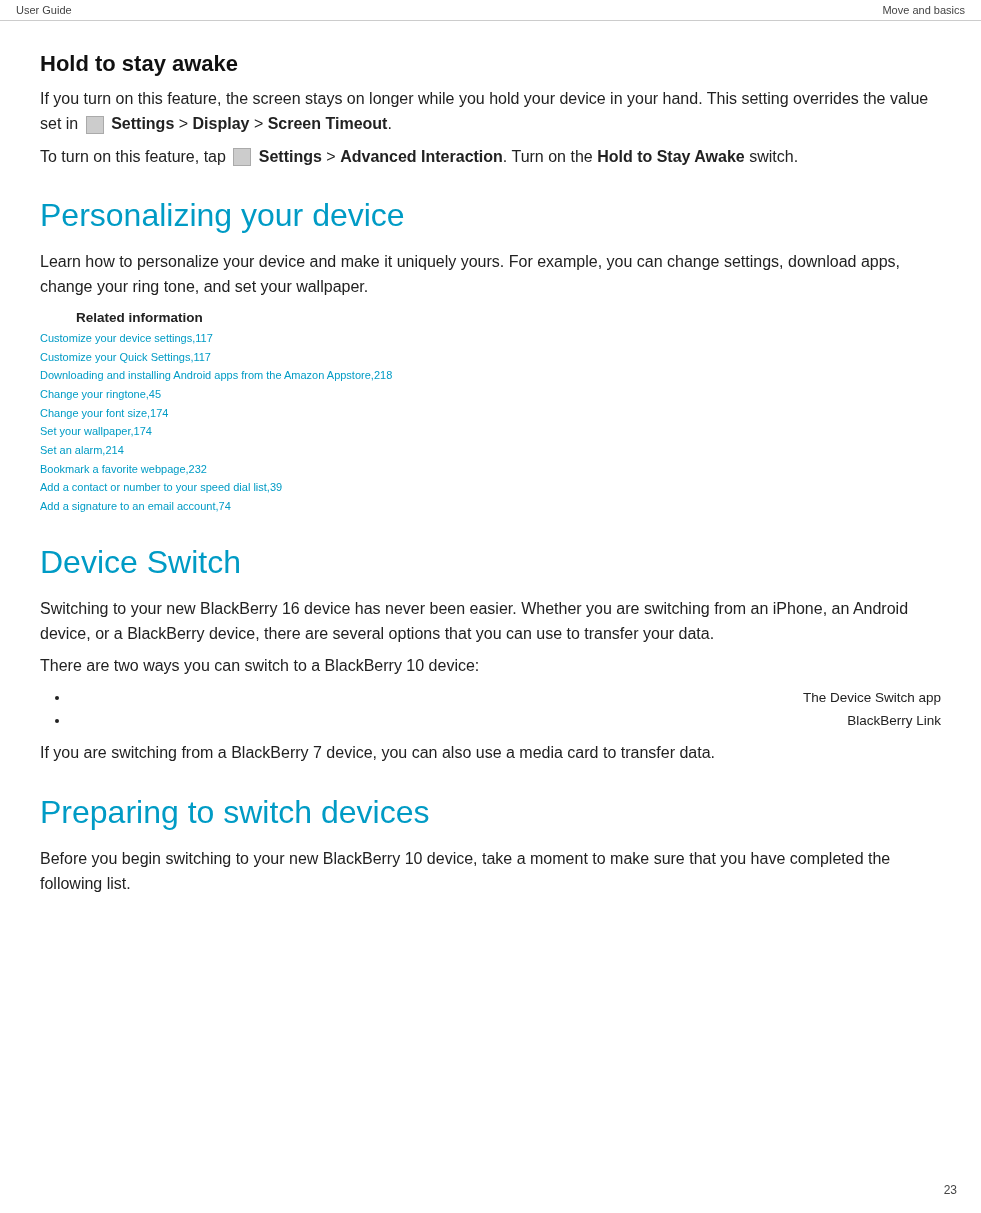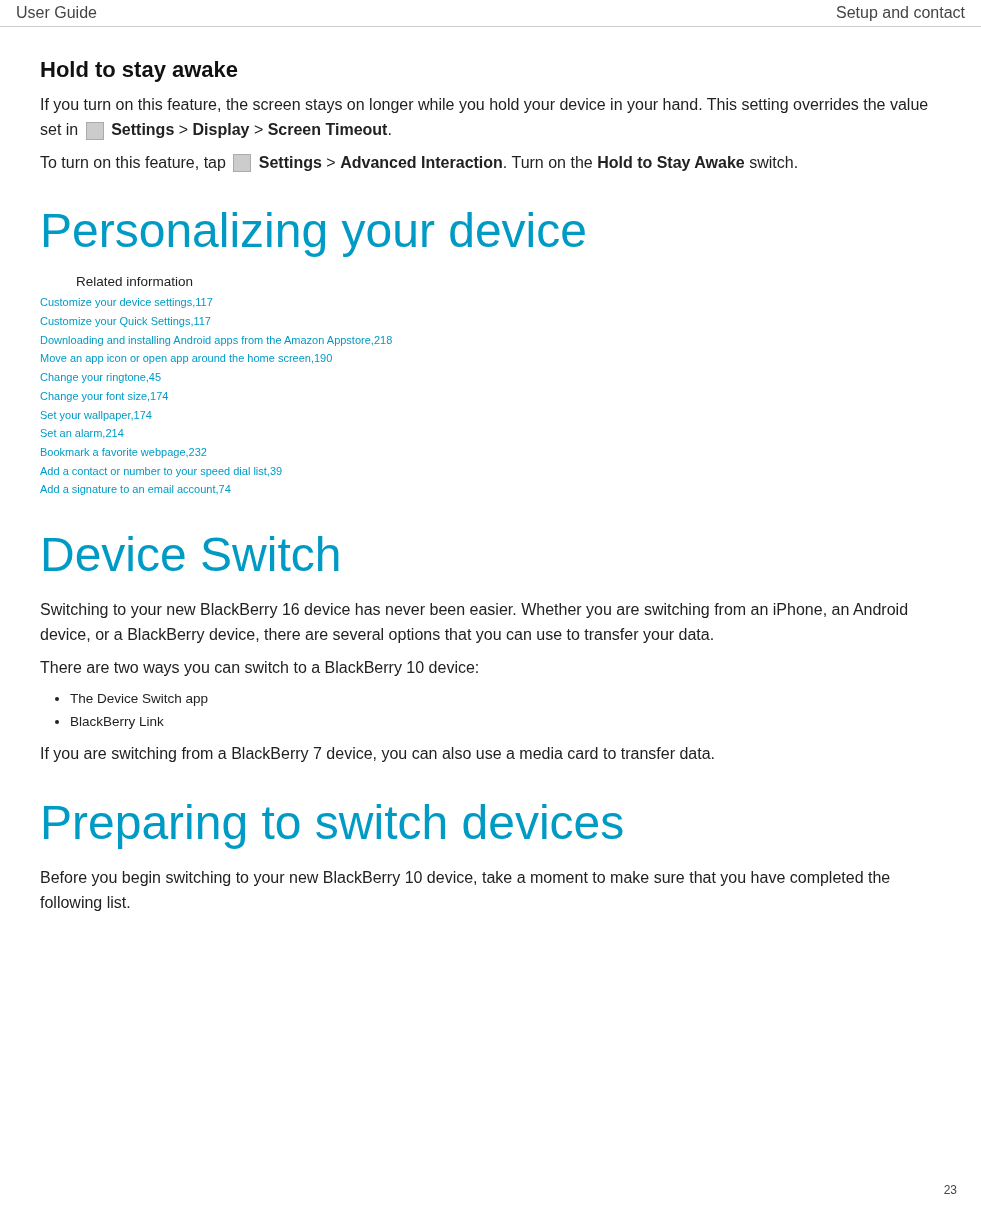--- a/index.html
+++ b/index.html
@@ -17,42 +17,42 @@
       min-height: 1213px;
       position: relative;
     }
 
     .page-header {
       display: flex;
       justify-content: space-between;
       align-items: center;
       padding: 4px 16px 4px 16px;
       border-bottom: 1px solid #ccc;
-      font-size: 16px;
+      font-size: 11px;
       color: #444;
       gap: 20px;
     }
 
     .page-content {
       padding: 30px 40px 40px 40px;
     }
 
     .section {
       margin-bottom: 28px;
     }
 
     .section-title-small {
       font-size: 22px;
       font-weight: bold;
       color: #111;
       margin-bottom: 10px;
     }
 
     .section-title-large {
-      font-size: 48px;
+      font-size: 32px;
       font-weight: 300;
       color: #009bc5;
       margin-bottom: 16px;
     }
 
     .body-text {
       font-size: 16px;
       line-height: 1.55;
       color: #222;
       margin-bottom: 8px;
@@ -62,40 +62,41 @@
       display: inline-block;
       width: 18px;
       height: 18px;
       background: #ccc;
       vertical-align: middle;
       margin: 0 3px;
       border: 1px solid #aaa;
     }
 
     .related-info-heading {
-      font-weight: normal;
+      font-weight: bold;
       font-size: 13.5px;
       margin-bottom: 4px;
-      margin-top: 16px;
+      margin-top: 10px;
       padding-left: 36px;
     }
 
     .related-link {
       display: block;
       color: #009bc5;
       font-size: 11px;
       line-height: 1.7;
       text-decoration: none;
     }
 
     .bullet-list {
       list-style: disc;
       margin-left: 30px;
       margin-top: 2px;
       margin-bottom: 8px;
+      text-align: right;
     }
 
     .bullet-list li {
       font-size: 13.5px;
       line-height: 1.7;
       color: #222;
     }
 
     .page-footer {
       position: absolute;
@@ -103,47 +104,47 @@
       right: 24px;
       font-size: 12px;
       color: #444;
     }
   </style>
 </head>
 <body>
 
 <div class="page-header">
   <span>User Guide</span>
-  <span>Setup and contact</span>
+  <span>Move and basics</span>
 </div>
 
 <div class="page-content">
 
   <div class="section">
     <h2 class="section-title-small">Hold to stay awake</h2>
     <p class="body-text">
       <span>If you turn on this feature, the screen stays on longer while you hold your device in your hand. This setting overrides the value set in</span>
       <span class="image-placeholder"></span>
       <span><strong>Settings</strong> &gt; <strong>Display</strong> &gt; <strong>Screen Timeout</strong>.</span>
     </p>
     <p class="body-text">
       <span>To turn on this feature, tap</span>
       <span class="image-placeholder"></span>
       <span><strong>Settings</strong> &gt; <strong>Advanced Interaction</strong>. Turn on the <strong>Hold to Stay Awake</strong> switch.</span>
     </p>
   </div>
 
   <div class="section">
     <h1 class="section-title-large">Personalizing your device</h1>
+    <p class="body-text">Learn how to personalize your device and make it uniquely yours. For example, you can change settings, download apps, change your ring tone, and set your wallpaper.</p>
     <div class="related-info-heading">Related information</div>
     <div>
       <a class="related-link" href="#">Customize your device settings,<span>117</span></a>
       <a class="related-link" href="#">Customize your Quick Settings,<span>117</span></a>
       <a class="related-link" href="#">Downloading and installing Android apps from the Amazon Appstore,<span>218</span></a>
-      <a class="related-link" href="#">Move an app icon or open app around the home screen,<span>190</span></a>
       <a class="related-link" href="#">Change your ringtone,<span>45</span></a>
       <a class="related-link" href="#">Change your font size,<span>174</span></a>
       <a class="related-link" href="#">Set your wallpaper,<span>174</span></a>
       <a class="related-link" href="#">Set an alarm,<span>214</span></a>
       <a class="related-link" href="#">Bookmark a favorite webpage,<span>232</span></a>
       <a class="related-link" href="#">Add a contact or number to your speed dial list,<span>39</span></a>
       <a class="related-link" href="#">Add a signature to an email account,<span>74</span></a>
     </div>
   </div>
 

